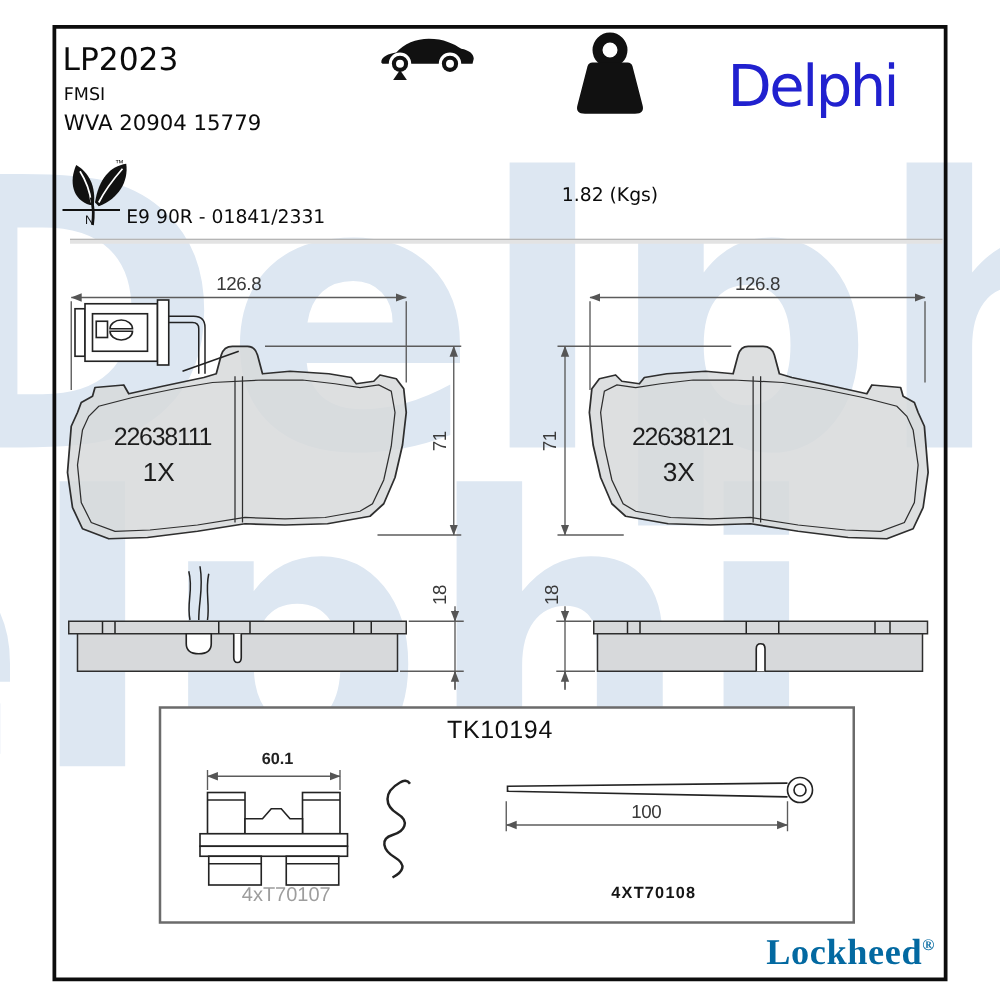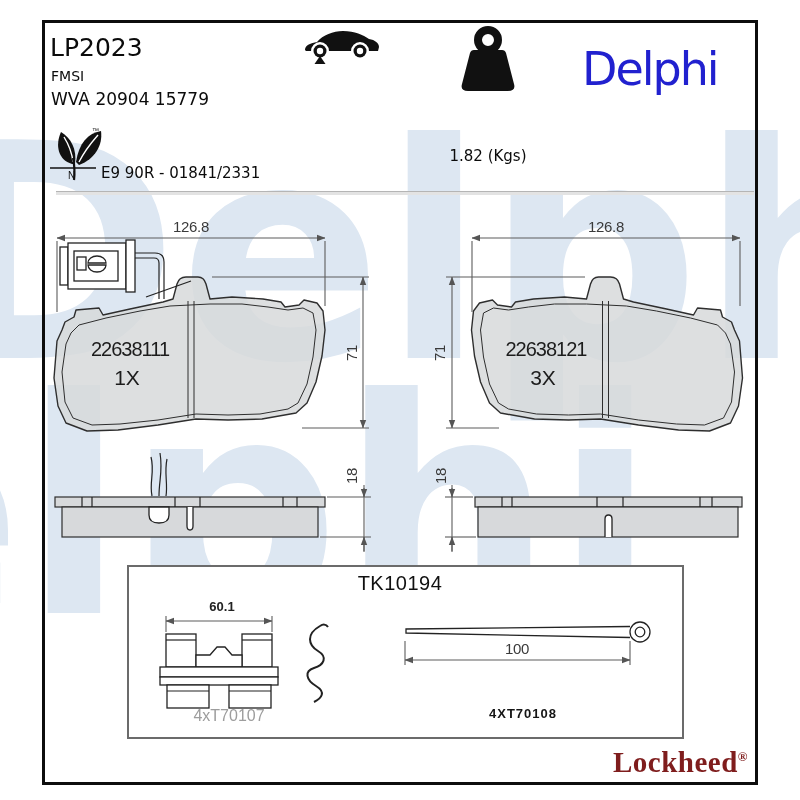--- a/index.html
+++ b/index.html
@@ -20,21 +20,21 @@
   
   .hdr{position:absolute;z-index:3;font-family:"DejaVu Sans",sans-serif;font-weight:normal;color:#0b0b0b;}
   .hdr-part{left:50px;top:33px;font-size:25px;}
   .hdr-fmsi{left:51px;top:68px;font-size:14px;}
   .hdr-wva{left:51px;top:89px;font-size:17px;}
   .hdr-weight{left:440px;top:100px;width:96px;text-align:center;font-size:15px;margin-top:47px;}
   .hdr-homol{left:101px;top:164px;font-size:15px;}
   .delphi{left:582px;top:42px;font-size:46px;letter-spacing:-2px;color:#2121cf;}
 
   
-  .footer{position:absolute;right:52px;top:746px;z-index:3;color:#7f1d1d;
+  .footer{position:absolute;right:52px;top:746px;z-index:3;color:#0369a1;
           font-family:"Liberation Serif",serif;font-weight:bold;font-size:29px;letter-spacing:0.5px;}
   .footer sup{font-size:13px;vertical-align:super;}
 
   
   svg{z-index:2;}
   .dim{font:15px "Liberation Sans",sans-serif;fill:#3a3a3a;letter-spacing:-0.3px;}
   .padnum{font:20px "Liberation Sans",sans-serif;fill:#1c1c1c;letter-spacing:-1px;}
   .qty{font:21px "Liberation Sans",sans-serif;fill:#1c1c1c;}
   .tk-title{font:20px "Liberation Sans",sans-serif;fill:#101010;letter-spacing:0.5px;}
   .dim-small{font:bold 13px "Liberation Sans",sans-serif;fill:#222;}

